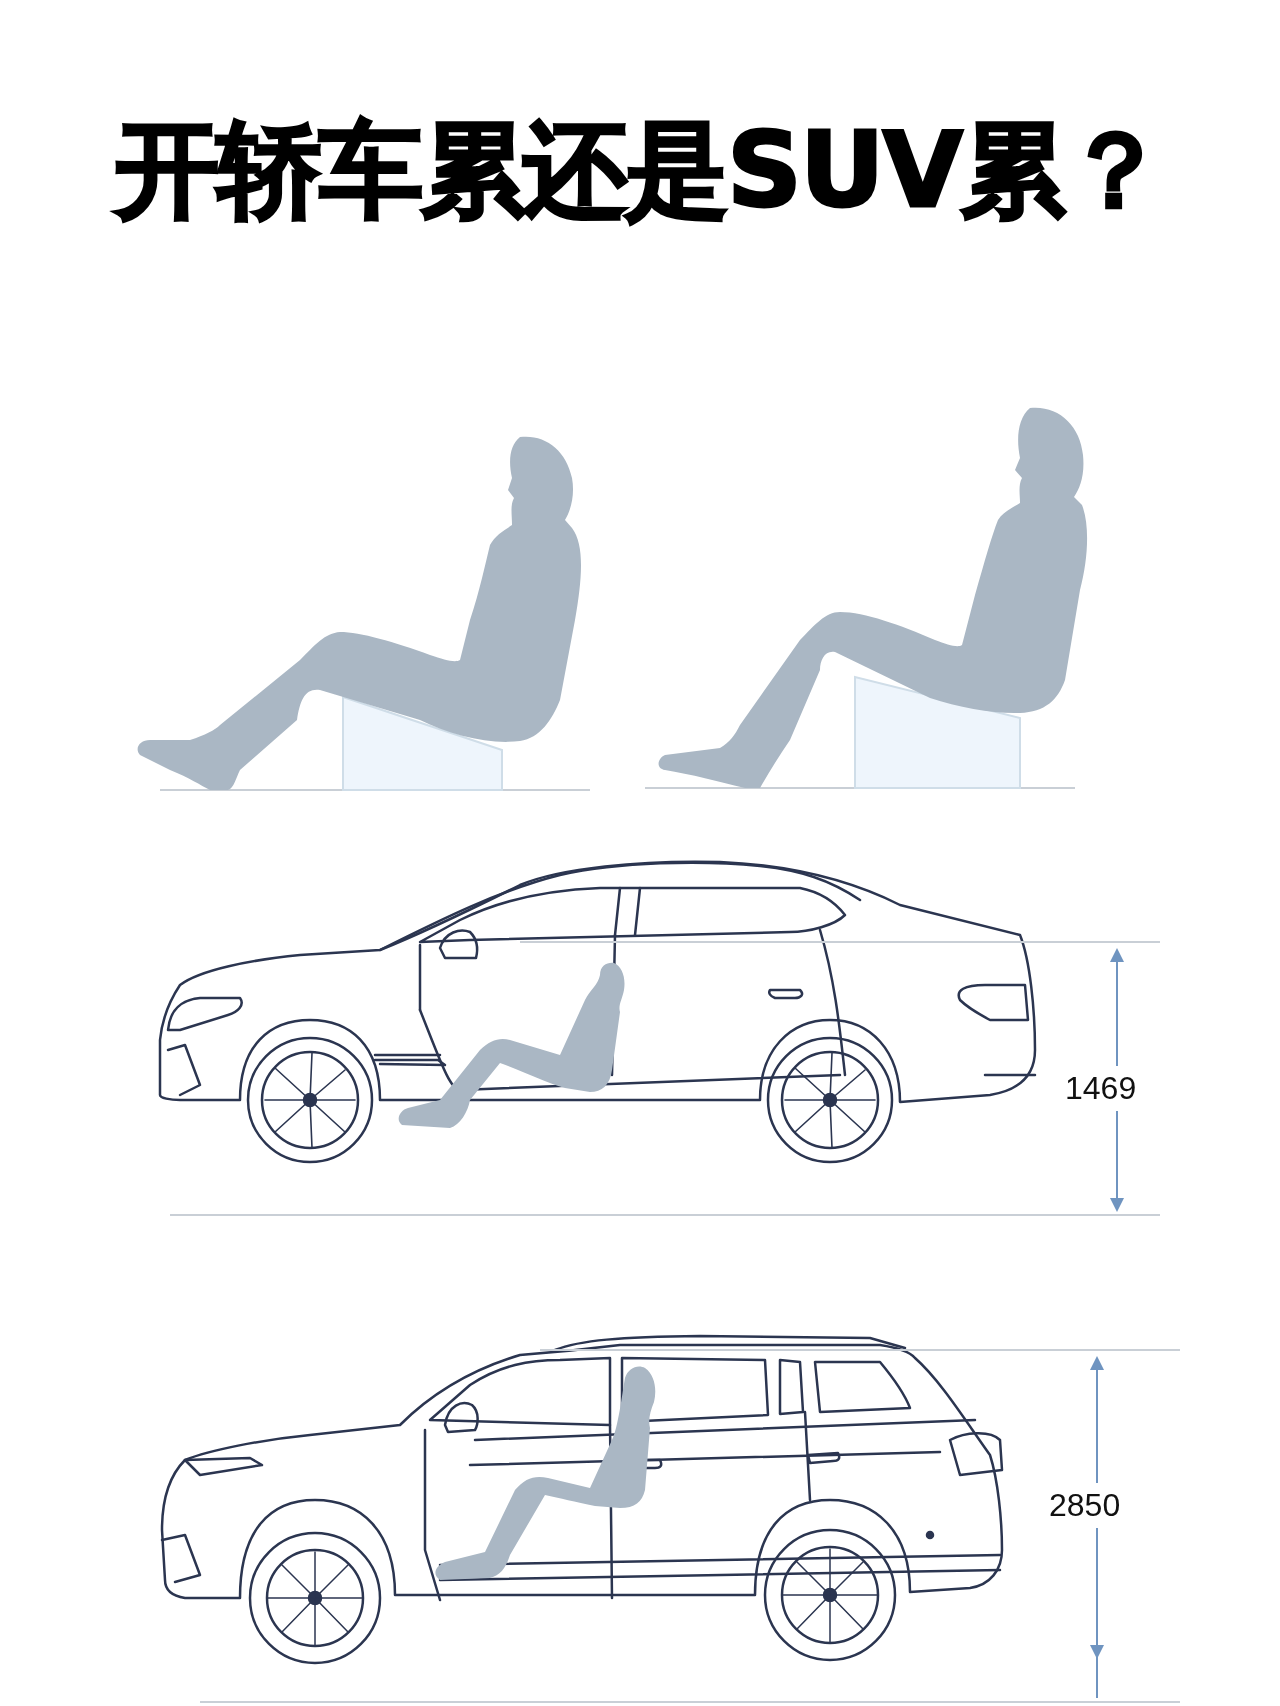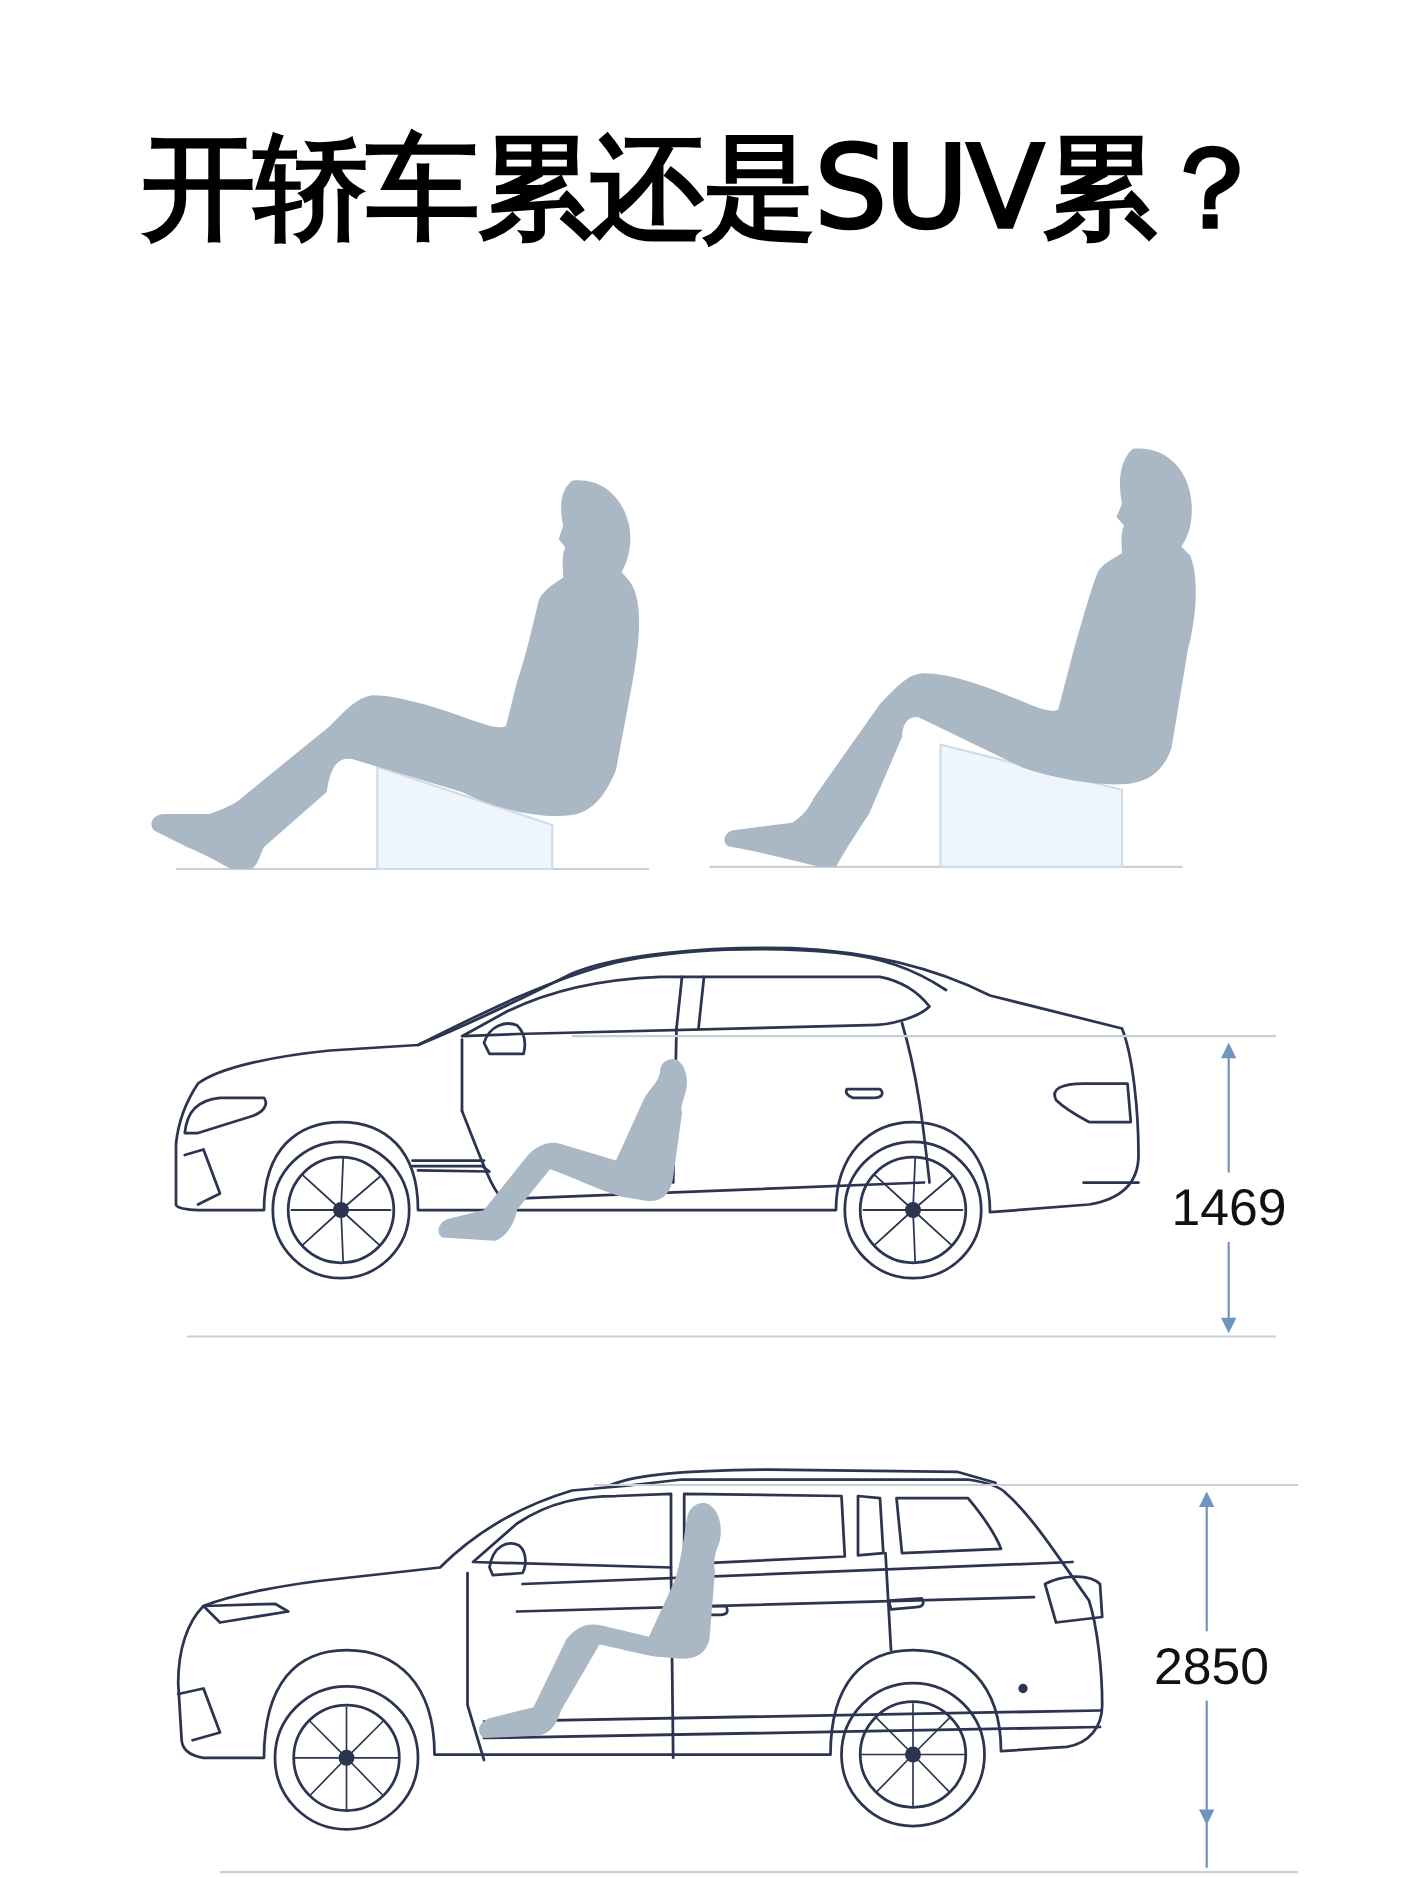--- a/index.html
+++ b/index.html
@@ -1,24 +1,24 @@
 <!DOCTYPE html>
 <html><head>
   <meta charset="utf-8">
   <style>
     html, body { margin: 0; padding: 0; background: #ffffff; }
     body { width: 1280px; height: 1706px; position: relative; overflow: hidden;
            font-family: "DejaVu Sans", sans-serif; }
     .title { position: absolute; left: 0; top: 118px; width: 1280px; text-align: center;
-             font-family: "DejaVu Sans", sans-serif; font-weight: 400; font-size: 104px;
+             font-family: "DejaVu Sans", sans-serif; font-weight: 700; font-size: 104px;
              letter-spacing: -2px; color: #000; line-height: 1; margin: 0; }
     .title span { -webkit-text-stroke: 3px #000; }
     svg { position: absolute; left: 0; top: 0; }
     .dim-label { position: absolute; font-family: "Liberation Sans", sans-serif;
-                 font-size: 47px; color: #111; background: #fff; padding: 4px 0; }
+                 font-size: 32px; color: #111; background: #fff; padding: 4px 0; }
   </style>
 </head>
 <body>
 
 <h1 class="title"><span>开轿车累还是SUV累？</span></h1>
 
 <svg width="1280" height="1706" viewBox="0 0 1280 1706">
 
   <g>
     <line x1="160" y1="790" x2="590" y2="790" stroke="#c9cfd6" stroke-width="2"></line>

